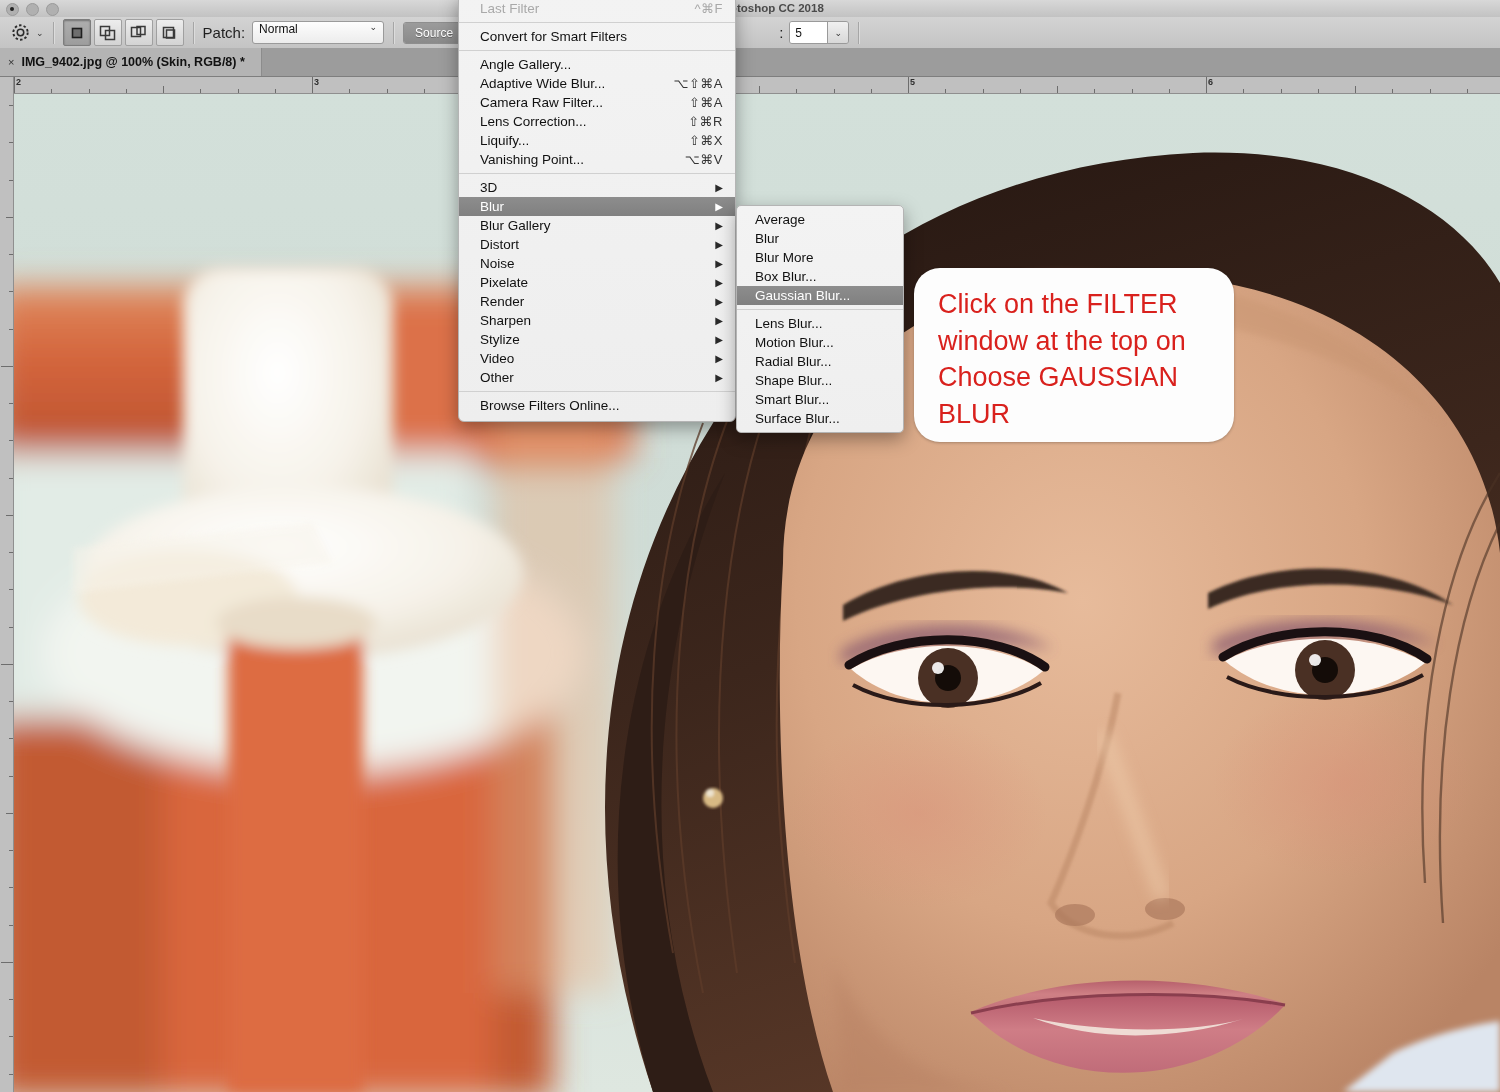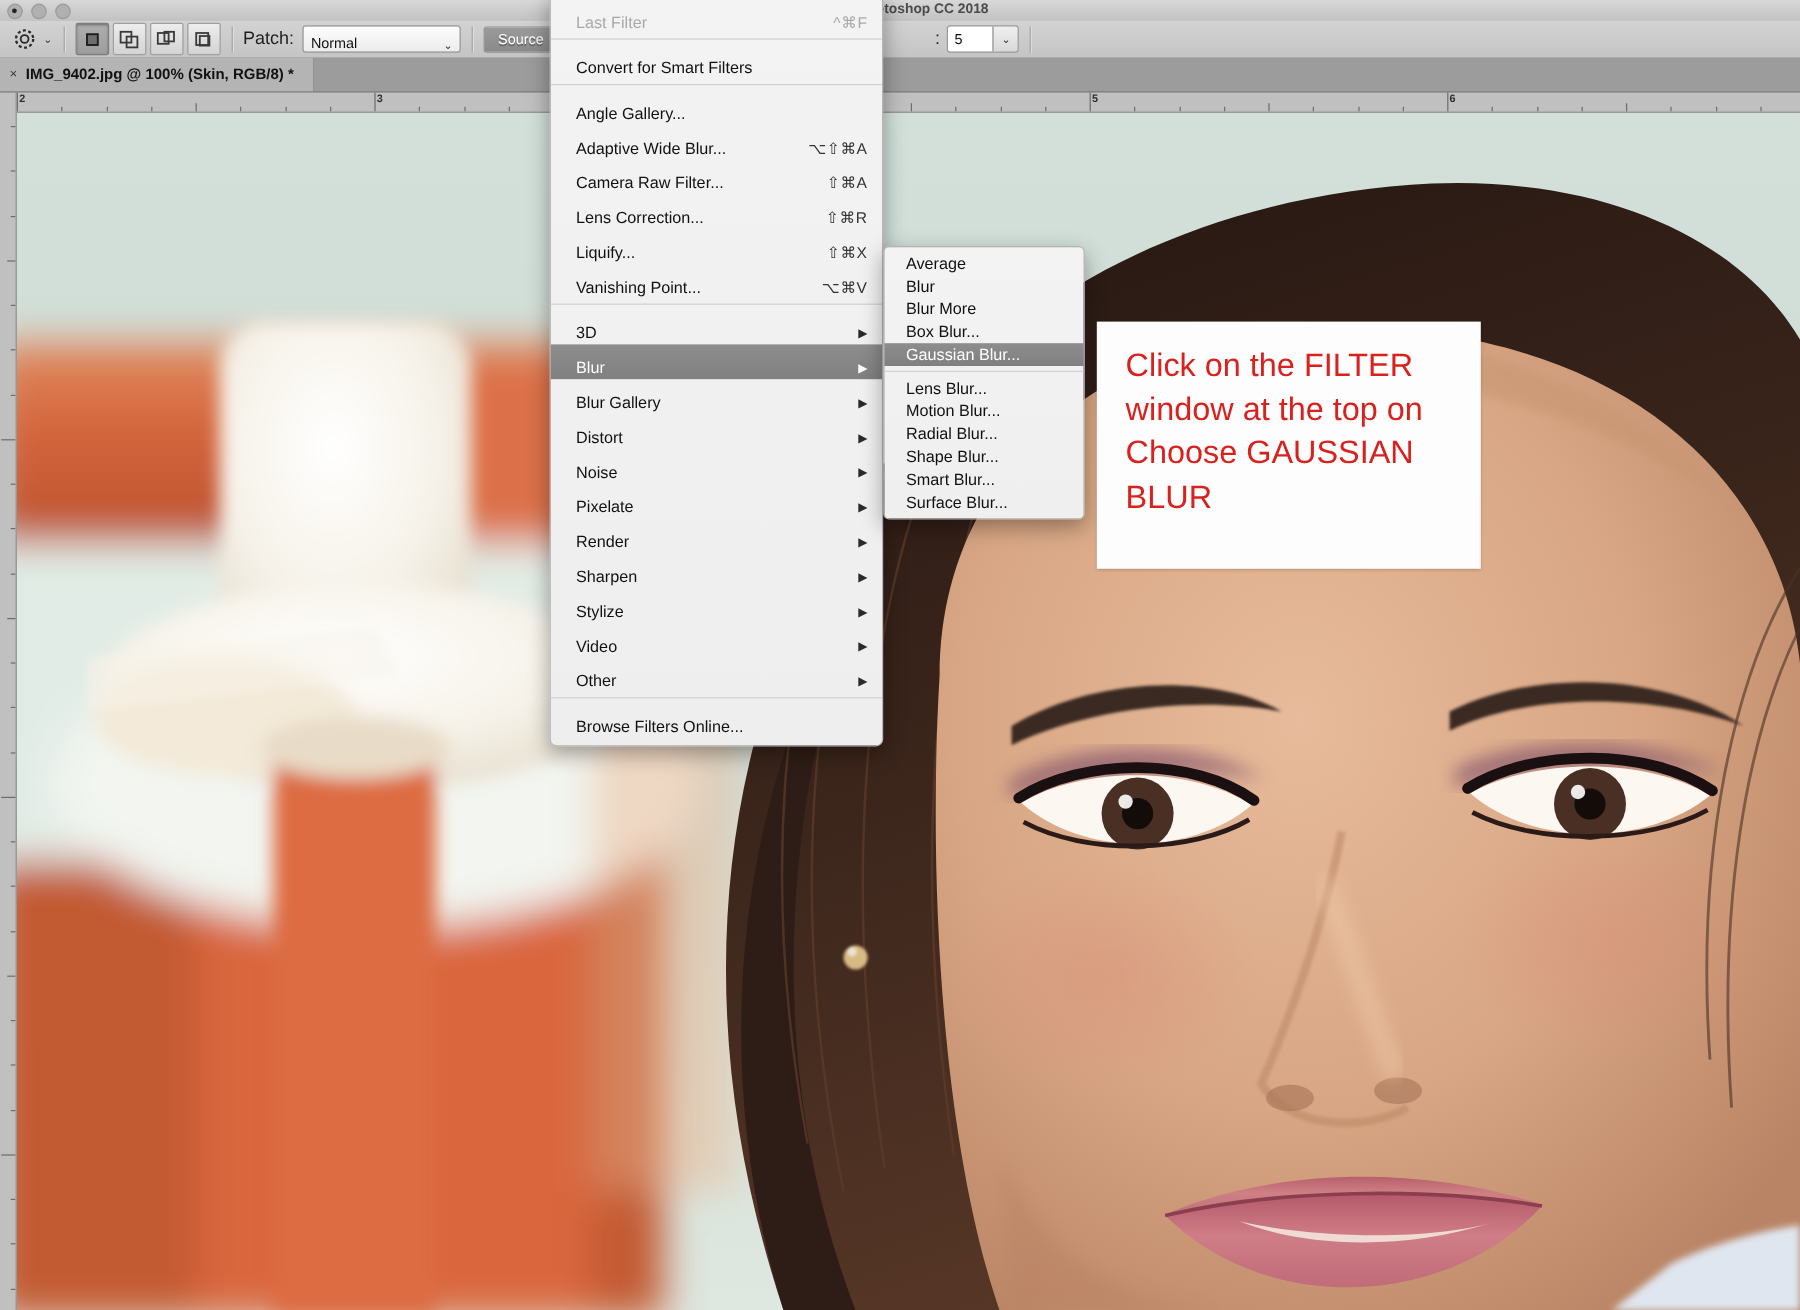--- a/index.html
+++ b/index.html
@@ -27,21 +27,21 @@
   .mini-caret{font-size:9px;color:#3a3a3a;}
   .vsep{width:1px;height:22px;background:#a6a6a6;margin:0 9px;box-shadow:1px 0 0 #dcdcdc;}
   .seg-group{display:flex;gap:3px;align-items:center;}
   .segbtn{width:26px;height:25px;border:1px solid #a0a0a0;border-radius:2px;
       background:linear-gradient(#ededed,#d3d3d3);display:flex;align-items:center;
       justify-content:center;}
   .segbtn.active{background:linear-gradient(#aeaeae,#9d9d9d);border-color:#7d7d7d;
       box-shadow:inset 0 1px 2px rgba(0,0,0,.35);}
   .lbl{font-size:15px;color:#1f1f1f;}
   .sel{height:21px;border:1px solid #9a9a9a;border-radius:3px;
-      background:linear-gradient(#fdfdfd,#ececec);display:flex;align-items:flex-end;
+      background:linear-gradient(#fdfdfd,#ececec);display:flex;align-items:flex-start;
       padding:0 6px;font-size:12px;color:#111;min-width:118px;justify-content:space-between;}
   .sel .cv{font-size:9px;color:#333;margin-left:10px;}
   .sd-group{display:flex;border:1px solid #8e8e8e;border-radius:3px;overflow:hidden;}
   .sd{font-size:12px;padding:3px 11px;color:#111;
       background:linear-gradient(#fbfbfb,#eaeaea);}
   .sd.on{background:linear-gradient(#9b9b9b,#8a8a8a);color:#fff;text-shadow:0 1px 0 rgba(0,0,0,.3);}
   .numfield{display:flex;border:1px solid #9a9a9a;border-radius:3px;overflow:hidden;height:21px;}
   .numfield .nv{width:32px;background:#fff;font-size:12px;color:#111;display:flex;
       align-items:center;padding-left:5px;}
   .numfield .nb{width:20px;background:linear-gradient(#f0f0f0,#d8d8d8);
@@ -71,43 +71,43 @@
   
   .canvas{position:absolute;left:13px;top:93px;width:1487px;height:999px;overflow:hidden;
       background:#cfd8d3;}
   .photo{position:absolute;inset:0;}
 
   
   .menu{position:absolute;left:458px;top:-6px;width:276px;
       background:linear-gradient(#f3f3f3,#eeeeee);border:1px solid #b4b4b4;
       border-radius:0 0 6px 6px;box-shadow:0 6px 18px rgba(0,0,0,.35);
       padding:4px 0 6px 0;}
-  .mi{height:19px;display:flex;align-items:center;padding:10px 12px 0 21px;
+  .mi{height:19px;display:flex;align-items:center;padding:0 12px 0 21px;
       font-size:13.5px;color:#111;justify-content:space-between;position:relative;}
   .mi .mtxt{white-space:nowrap;}
   .mi .mkey{font-size:13px;color:#333;letter-spacing:.5px;}
   .mi.disabled .mtxt,.mi.disabled .mkey{color:#a9a9a9;}
   .mi.hl{background:linear-gradient(#8d8d8d,#808080);}
   .mi.hl .mtxt{color:#fff;}
   .mi .arrow{font-size:10px;color:#2a2a2a;}
   .mi.hl .arrow{color:#fff;}
   .msep{height:1px;background:#d0d0d0;margin:4px 0;}
 
   
   .submenu{position:absolute;left:736px;top:205px;width:166px;
       background:linear-gradient(#f3f3f3,#efefef);border:1px solid #b4b4b4;border-radius:5px;
       box-shadow:0 6px 18px rgba(0,0,0,.35);padding:4px 0;}
   .smi{height:19px;display:flex;align-items:center;padding:0 10px 0 18px;
       font-size:13.5px;color:#111;white-space:nowrap;}
   .smi.hl{background:linear-gradient(#8d8d8d,#808080);color:#fff;}
 
   
-  .note{position:absolute;left:914px;top:268px;width:320px;height:206px;
+  .note{position:absolute;left:914px;top:268px;width:320px;height:174px;
       background:#fdfdfd;box-shadow:0 1px 3px rgba(0,0,0,.25);
-      padding:18px 16px 0 24px;box-sizing:border-box;}
+      padding:18px 16px 0 24px;box-sizing:border-box;border-radius:26px;}
   .note p{margin:0;color:#d9211d;font-size:27px;line-height:36.5px;font-weight:400;}
 </style>
 </head>
 <body>
 
 <div id="app">
 
   <div class="canvas">
     <svg class="photo" viewBox="0 0 1487 999" preserveAspectRatio="none">
       <defs>

